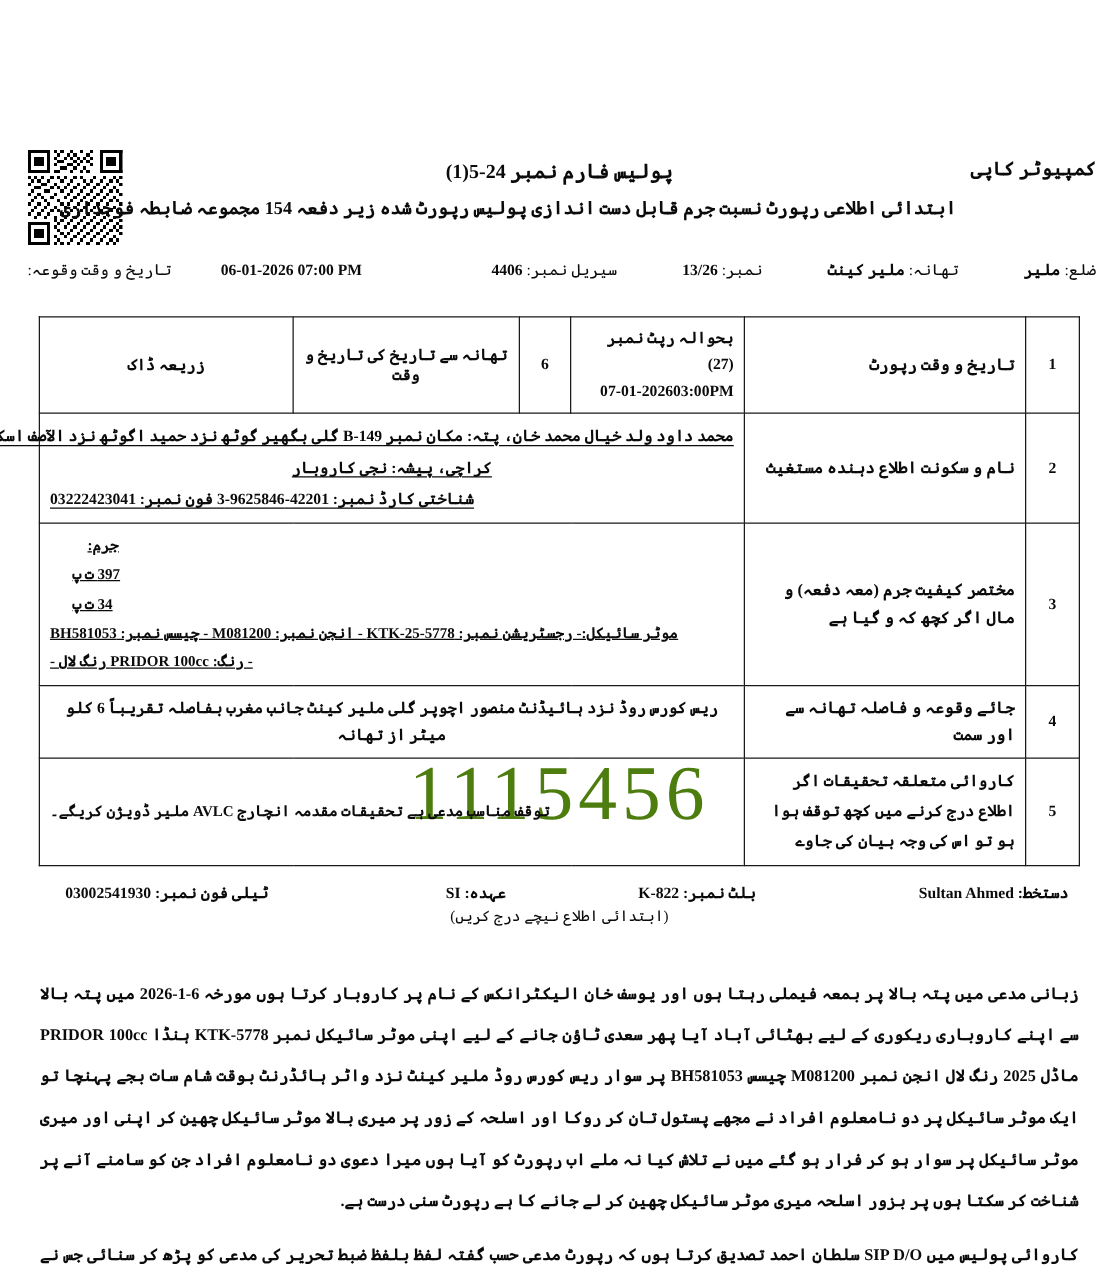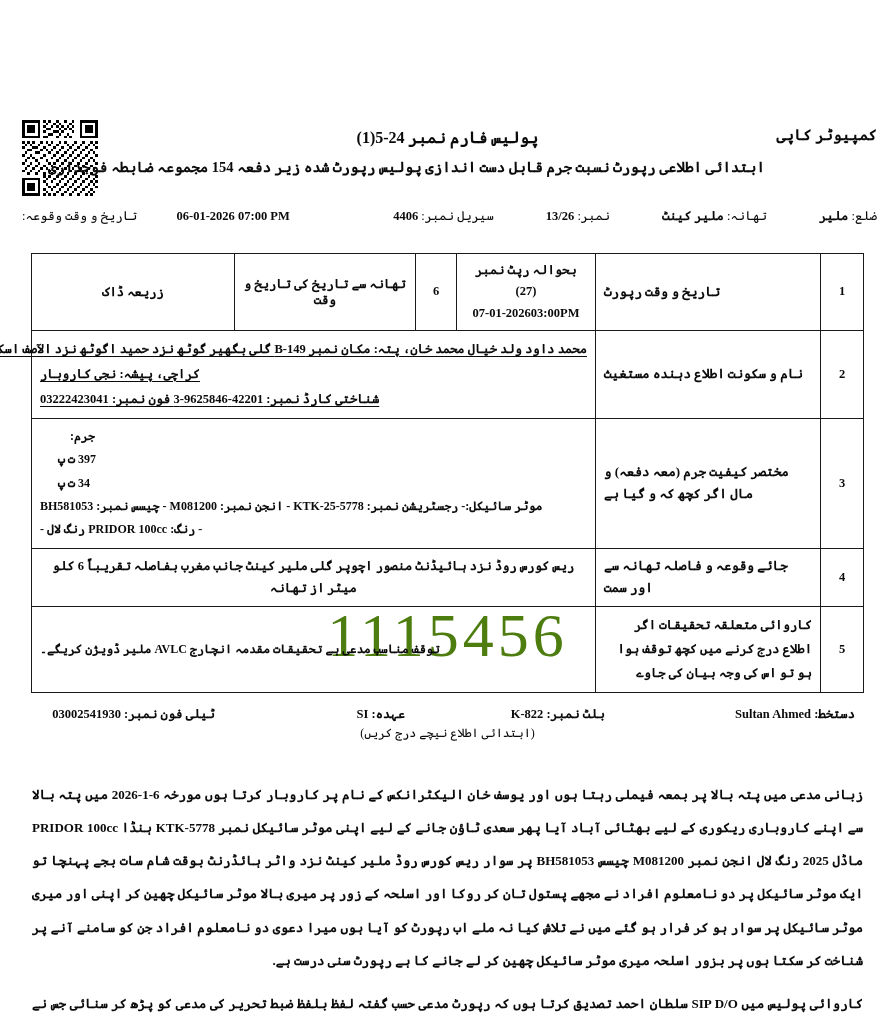--- a/index.html
+++ b/index.html
@@ -125,27 +125,27 @@
   }
   .c-num {
     width: 26px;
     text-align: center;
     font-size: 12.5px;
     font-weight: 700;
     font-family: "Liberation Serif", serif;
   }
   .c-label {
     width: 208px;
-    text-align: left;
+    text-align: right;
     font-size: 13px;
     font-weight: 700;
     line-height: 1.7;
   }
   .c-value {
-    text-align: center;
+    text-align: right;
     font-size: 12.5px;
     line-height: 1.8;
   }
   .c-num2 {
     width: 24px;
     text-align: center;
     font-size: 12.5px;
     font-weight: 700;
     font-family: "Liberation Serif", serif;
   }
@@ -171,30 +171,31 @@
     line-height: 2.0;
     font-weight: 700;
     padding: 8px 10px 10px 10px;
   }
   .addr-line {
     text-decoration: underline;
     text-underline-offset: 3px;
     display: block;
     white-space: nowrap;
   }
-  .addr-line.l2 { text-align: left; }
+  .addr-line.l2 { text-align: center; }
   .addr-line.l3 { text-align: left; }
 
   .crime-cell {
     text-align: left;
     font-size: 12px;
     line-height: 1.95;
     font-weight: 700;
     padding: 8px 12px 10px 12px;
     direction: rtl;
+    text-decoration: underline;
   }
   .crime-cell .cl { display: block; white-space: nowrap; text-align: left; }
   .crime-cell .cl.first { text-align: left; padding-left: 30px; }
   .crime-cell .cl.sec { text-align: left; padding-left: 18px; }
 
   .loc-cell {
     text-align: center;
     font-size: 12.5px;
     font-weight: 700;
     line-height: 1.8;

